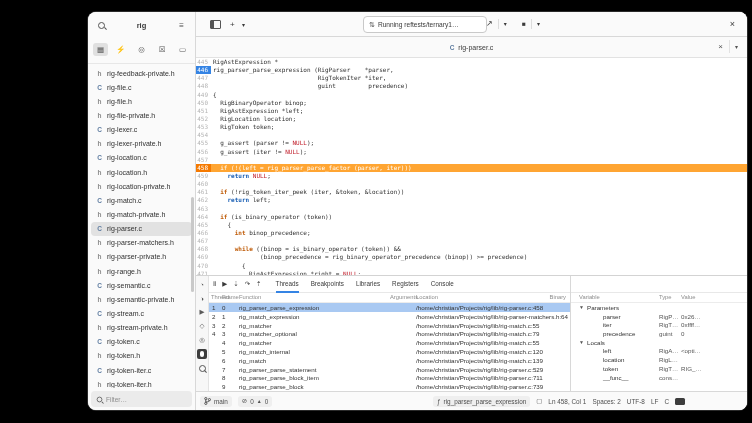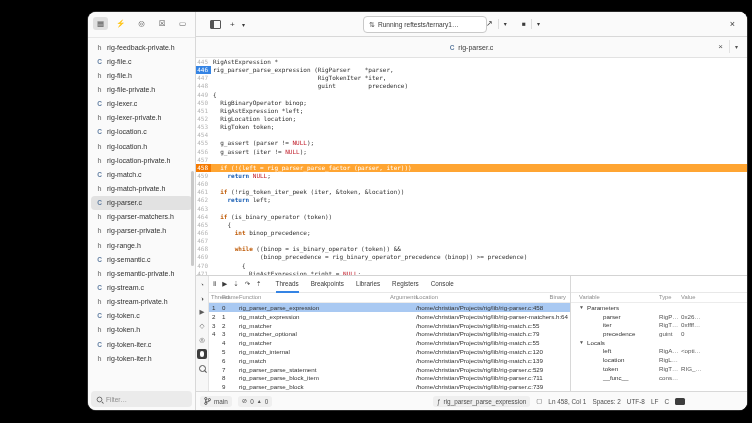--- a/index.html
+++ b/index.html
@@ -107,20 +107,27 @@
   .panelrect{width:10px;height:7px;background:#3d3d3d;border-radius:1.5px;}
   .right-gap{width:52px;}
 </style>
 </head>
 <body>
 
 <div class="stage">
   <div class="window">
 
     <aside class="sidebar">
+      <div class="sb-titlebar">
+        <span class="icon-btn">
+            <span class="mag"></span>
+          </span>
+        <span class="sb-title">rig</span>
+        <span class="icon-btn">≡</span>
+      </div>
       <div class="sb-icons" id="workspace-icons">
           <span class="icon-btn active">▦</span>
           <span class="icon-btn">⚡</span>
           <span class="icon-btn">◎</span>
           <span class="icon-btn">☒</span>
           <span class="icon-btn">▭</span>
         </div>
       <div class="file-list" id="file-list">
         <div class="sb-scrollbar"></div>
       <div class="file-row">

